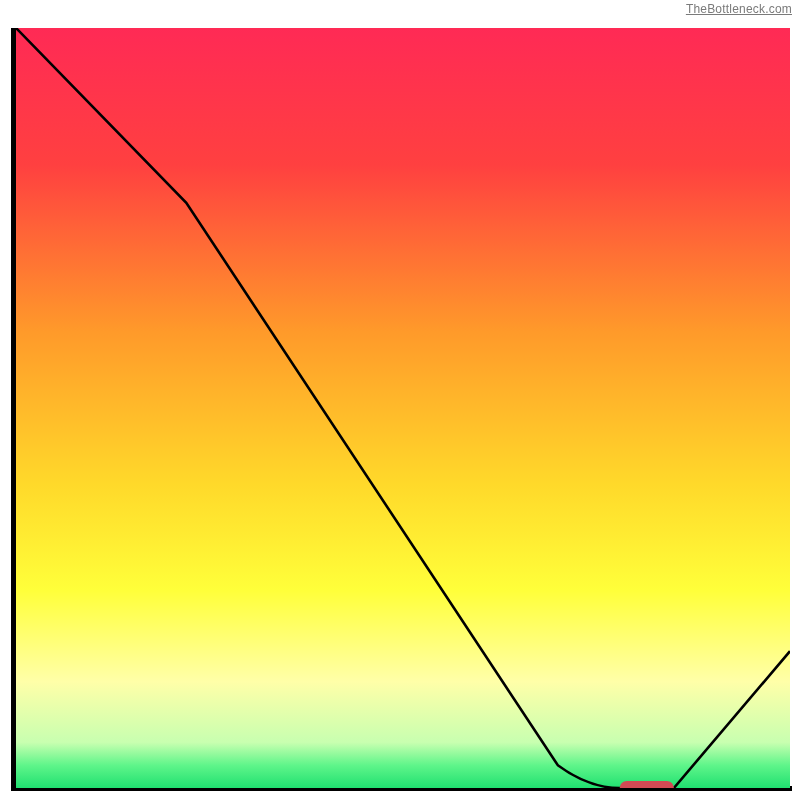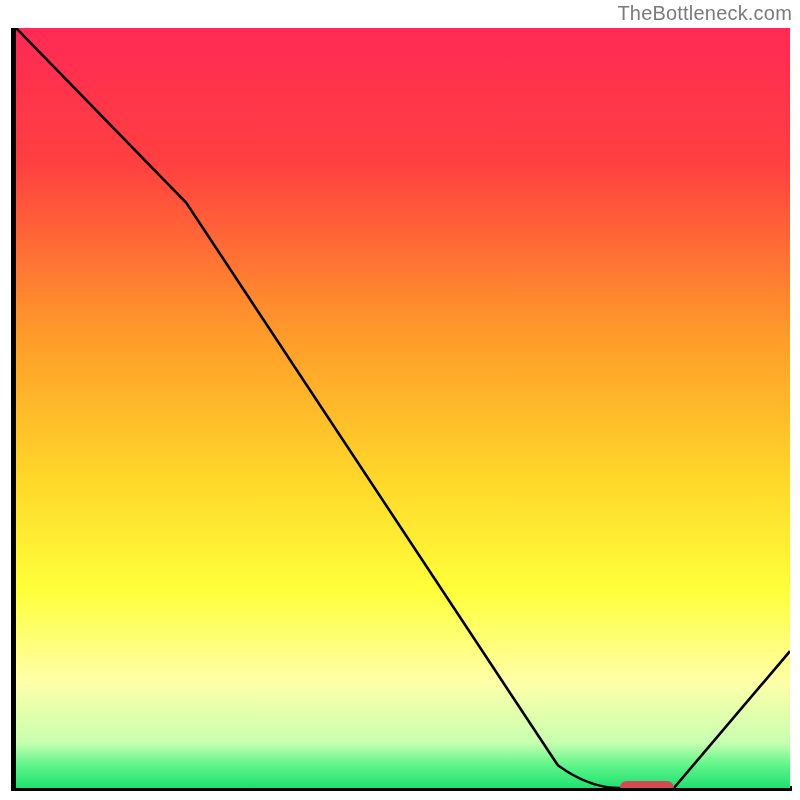--- a/index.html
+++ b/index.html
@@ -8,25 +8,26 @@
     width: 800px;
     height: 800px;
     position: relative;
     font-family: Arial, Helvetica, sans-serif;
     background: #ffffff;
   }
   .watermark {
     position: absolute;
     top: 2px;
     right: 8px;
-    font-size: 20px;
+    font-size: 12px;
     font-weight: 500;
     color: #7a7a7a;
     z-index: 10;
     letter-spacing: 0.2px;
+    text-decoration: underline;
   }
   .axis-left {
     position: absolute;
     left: 11px;
     top: 28px;
     width: 5px;
     height: 763px;
     background: #000;
   }
   .axis-bottom {

